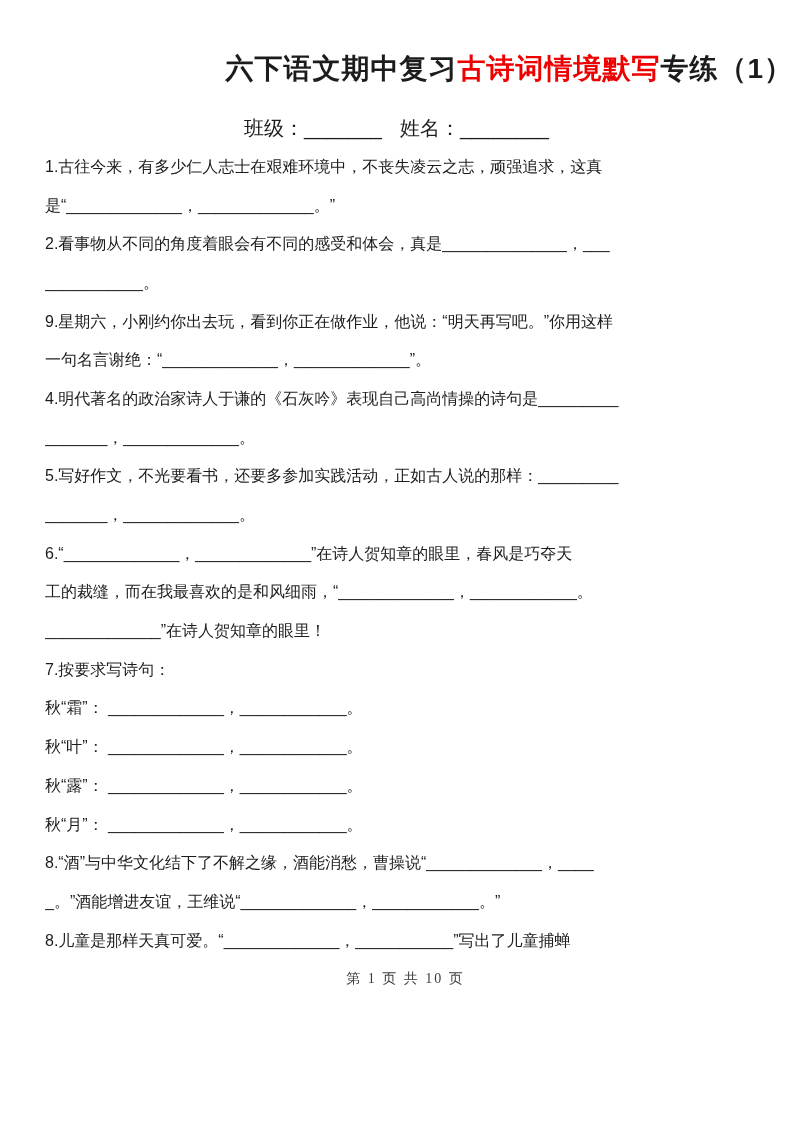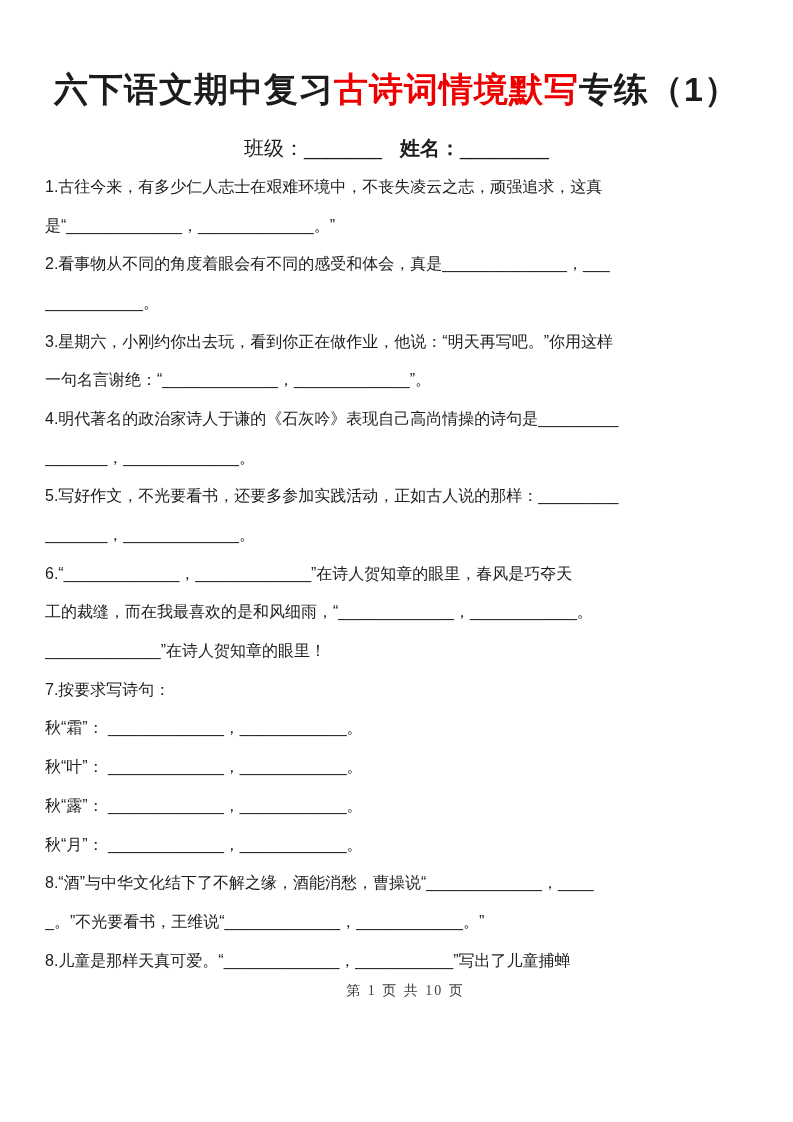--- a/index.html
+++ b/index.html
@@ -10,58 +10,57 @@
   .page {
     position: relative;
     width: 793px;
     height: 1122px;
     background: #ffffff;
     overflow: hidden;
     font-family: "Liberation Sans", sans-serif;
     color: #1c1c1c;
   }
   .title {
-    padding-top: 66px;
+    padding-top: 46px;
     line-height: 46px;
-    text-align: center;
-    font-size: 34px;
+    text-align: right;
+    font-size: 28px;
     font-weight: bold;
     letter-spacing: 1px;
     white-space: nowrap;
   }
   .title .hl {
     
   }
   .header-line {
     margin-top: 22px;
     line-height: 28px;
     text-align: center;
     font-size: 20px;
     white-space: nowrap;
   }
   .header-line .blank {
     letter-spacing: 0;
   }
   .name-label {
     margin-left: 18px;
-    font-weight: bold;
   }
   .content {
     padding: 6px 40px 0 45px;
     font-size: 16px;
   }
   .content .line {
     height: 38.7px;
     display: flex;
     align-items: center;
     white-space: nowrap;
     overflow: hidden;
   }
   .footer {
-    margin-top: 2px;
+    margin-top: 10px;
     text-align: center;
     font-family: "Liberation Serif", serif;
     font-size: 14px;
     color: #3d3d3d;
     letter-spacing: 2px;
     padding-left: 18px;
   }
 </style>
 </head>
 <body>
@@ -76,40 +75,40 @@
     <span>班级：</span><span class="blank">_______</span><span class="name-label">姓名：</span><span class="blank">________</span>
   </div>
 
   <div class="content">
     <div class="line">1.古往今来，有多少仁人志士在艰难环境中，不丧失凌云之志，顽强追求，这真</div>
     <div class="line">是“_____________，_____________。”</div>
 
     <div class="line">2.看事物从不同的角度着眼会有不同的感受和体会，真是______________，___</div>
     <div class="line">___________。</div>
 
-    <div class="line">3.星期六，小刚约你出去玩，看到你正在做作业，他说：“明天再写吧。”你用这样</div>
+    <div class="line">9.星期六，小刚约你出去玩，看到你正在做作业，他说：“明天再写吧。”你用这样</div>
     <div class="line">一句名言谢绝：“_____________，_____________”。</div>
 
     <div class="line">4.明代著名的政治家诗人于谦的《石灰吟》表现自己高尚情操的诗句是_________</div>
     <div class="line">_______，_____________。</div>
 
     <div class="line">5.写好作文，不光要看书，还要多参加实践活动，正如古人说的那样：_________</div>
     <div class="line">_______，_____________。</div>
 
     <div class="line">6.“_____________，_____________”在诗人贺知章的眼里，春风是巧夺天</div>
     <div class="line">工的裁缝，而在我最喜欢的是和风细雨，“_____________，____________。</div>
     <div class="line">_____________”在诗人贺知章的眼里！</div>
 
     <div class="line">7.按要求写诗句：</div>
     <div class="line">秋“霜”： _____________，____________。</div>
     <div class="line">秋“叶”： _____________，____________。</div>
     <div class="line">秋“露”： _____________，____________。</div>
     <div class="line">秋“月”： _____________，____________。</div>
 
     <div class="line">8.“酒”与中华文化结下了不解之缘，酒能消愁，曹操说“_____________，____</div>
-    <div class="line">_。”不光要看书，王维说“_____________，____________。”</div>
+    <div class="line">_。”酒能增进友谊，王维说“_____________，____________。”</div>
 
     <div class="line">8.儿童是那样天真可爱。“_____________，___________”写出了儿童捕蝉</div>
   </div>
 
   <div class="footer">第 1 页 共 10 页</div>
 
 </div>
 
 </body></html>

